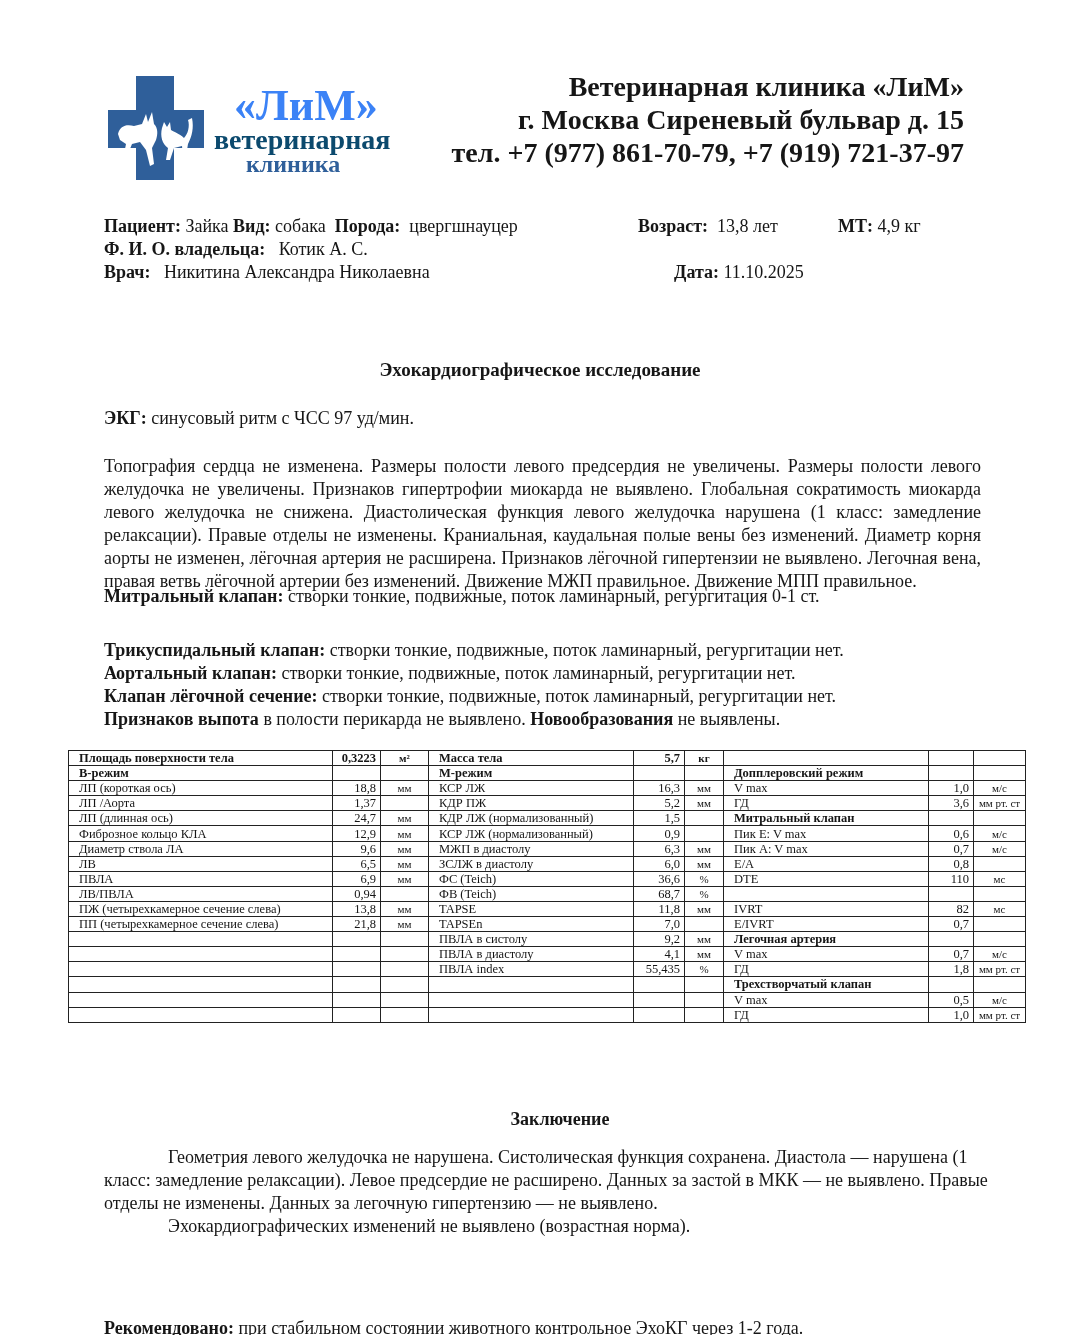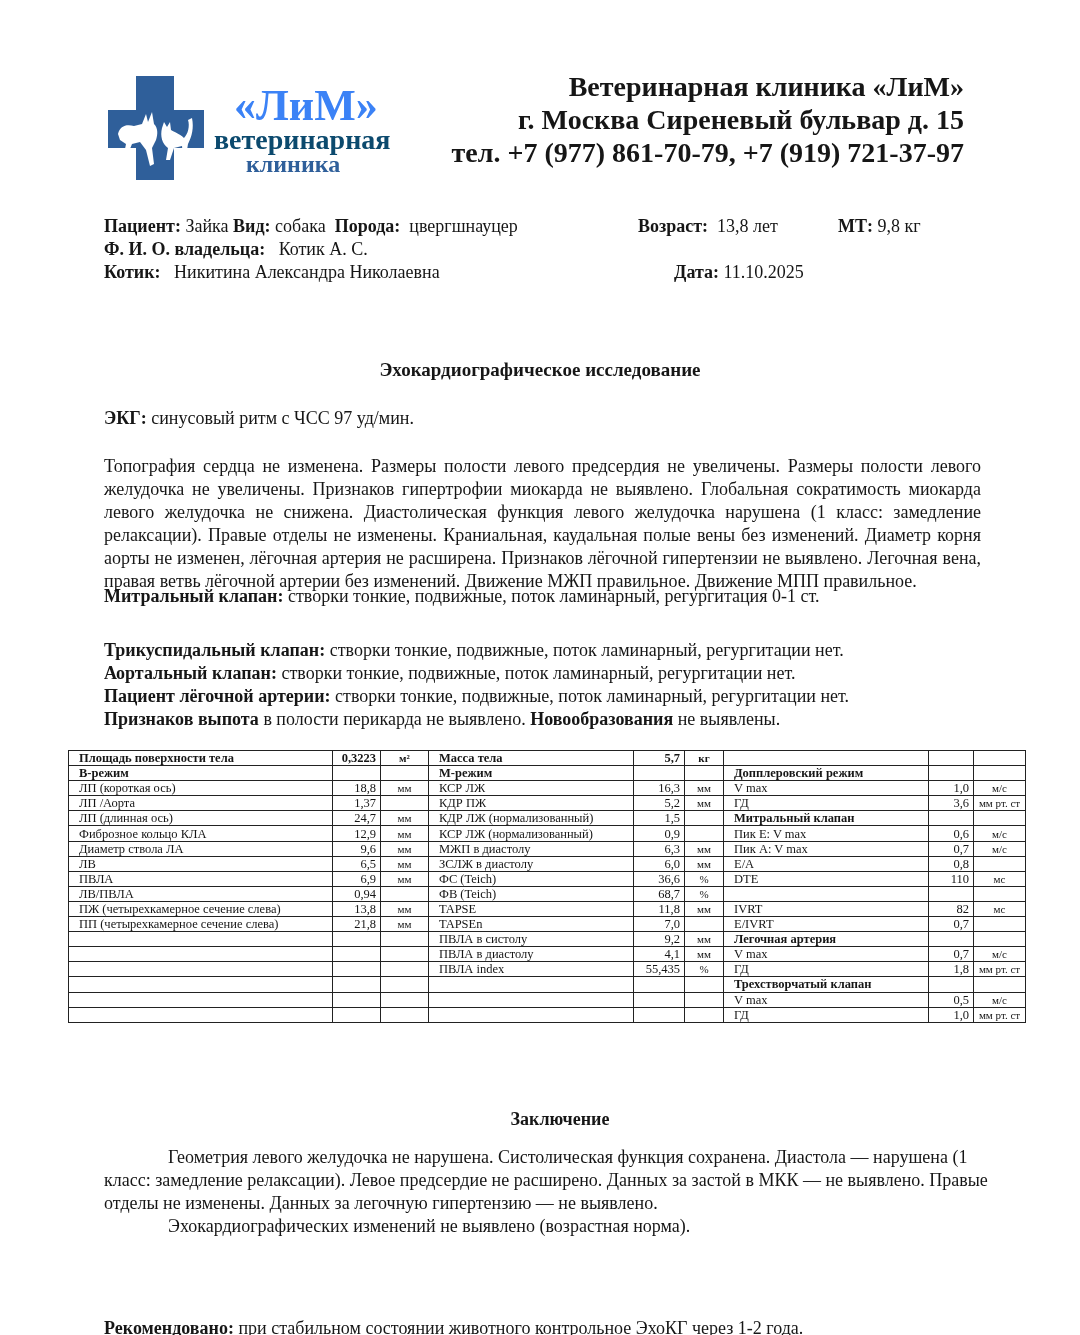--- a/index.html
+++ b/index.html
@@ -72,28 +72,28 @@
   <span>собака</span>&nbsp;
   <b>Порода:</b>&nbsp;
   <span>цвергшнауцер</span>
 </div>
 <div class="abs info" style="left:638px; top:215px;">
   <b>Возраст:</b>&nbsp;
   <span>13,8 лет</span>
 </div>
 <div class="abs info" style="left:838px; top:215px;">
   <b>МТ:</b>
-  <span>9,8 кг</span>
+  <span>4,9 кг</span>
 </div>
 <div class="abs info" style="left:104px; top:238px;">
   <b>Ф. И. О. владельца:</b>&nbsp;&nbsp;
   <span>Котик А. С.</span>
 </div>
 <div class="abs info" style="left:104px; top:261px;">
-  <b>Котик:</b>&nbsp;&nbsp;
+  <b>Врач:</b>&nbsp;&nbsp;
   <span>Никитина Александра Николаевна</span>
 </div>
 <div class="abs info" style="left:674px; top:261px;">
   <b>Дата:</b>
   <span>11.10.2025</span>
 </div>
 
 <div class="abs title">Эхокардиографическое исследование</div>
 
 <div class="abs line" style="top:407px;">
@@ -106,21 +106,21 @@
 <div class="abs line" style="top:585px;">
   <b>Митральный клапан:</b><span> створки тонкие, подвижные, поток ламинарный, регургитация 0-1 ст.</span>
 </div>
 <div class="abs line" style="top:639px;">
   <b>Трикуспидальный клапан:</b><span> створки тонкие, подвижные, поток ламинарный, регургитации нет.</span>
 </div>
 <div class="abs line" style="top:662px;">
   <b>Аортальный клапан:</b><span> створки тонкие, подвижные, поток ламинарный, регургитации нет.</span>
 </div>
 <div class="abs line" style="top:685px;">
-  <b>Пациент лёгочной артерии:</b><span> створки тонкие, подвижные, поток ламинарный, регургитации нет.</span>
+  <b>Клапан лёгочной сечение:</b><span> створки тонкие, подвижные, поток ламинарный, регургитации нет.</span>
 </div>
 <div class="abs line" style="top:708px;">
   <b>Признаков выпота</b><span> в полости перикарда не выявлено. </span><b>Новообразования</b><span> не выявлены.</span>
 </div>
 
 <table class="meas" id="meas-table">
   <colgroup>
     <col style="width:264px">
       <col style="width:48px">
       <col style="width:48px">

